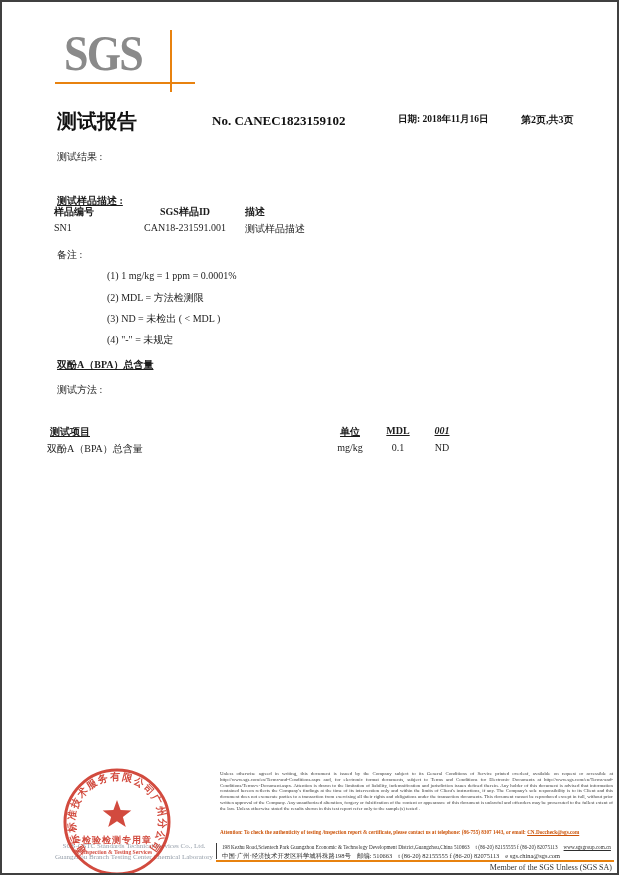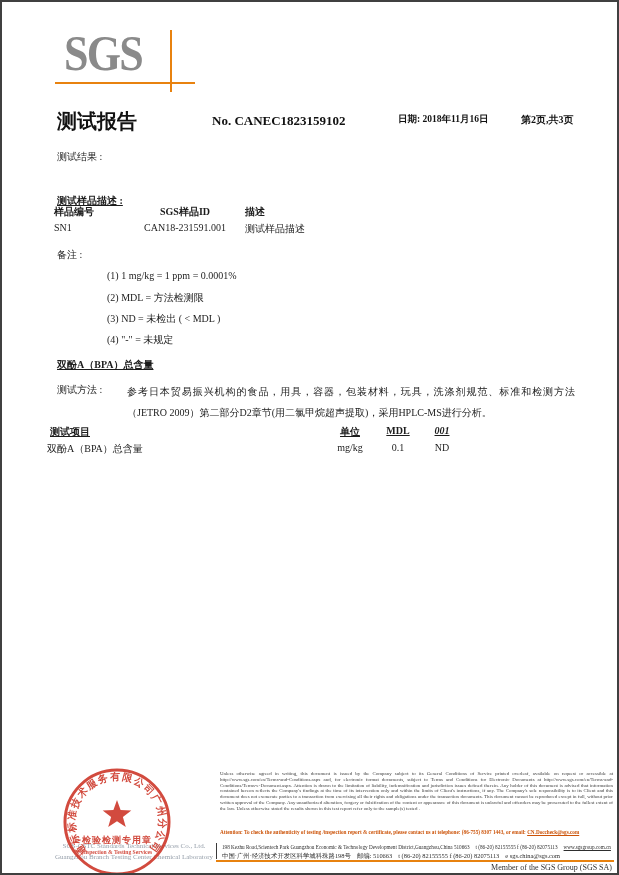--- a/index.html
+++ b/index.html
@@ -97,21 +97,20 @@
   <div class="abs body-text st-row col-desc">测试样品描述</div>
 
   <div class="abs body-text lbl-notes">备注 :</div>
   <div class="abs body-text note note-0">(1) 1 mg/kg = 1 ppm = 0.0001%</div>
   <div class="abs body-text note note-1">(2) MDL = 方法检测限</div>
   <div class="abs body-text note note-2">(3) ND = 未检出 ( &lt; MDL )</div>
   <div class="abs body-text note note-3">(4) "-" = 未规定</div>
 
   <div class="abs body-text h-bpa">双酚A（BPA）总含量</div>
   <div class="abs body-text lbl-method">测试方法 :</div>
-  <div class="abs body-text method-text">参考日本贸易振兴机构的食品，用具，容器，包装材料，玩具，洗涤剂规范、标准和检测方法（JETRO 2009）第二部分D2章节(用二氯甲烷超声提取)，采用HPLC-MS进行分析。</div>
 
   <div class="abs body-text rt-head rt-item-h">测试项目</div>
   <div class="abs body-text rt-head rt-unit">单位</div>
   <div class="abs body-text rt-head rt-mdl">MDL</div>
   <div class="abs body-text rt-head rt-sample italic">001</div>
   <div class="abs body-text rt-row rt-item">双酚A（BPA）总含量</div>
   <div class="abs body-text rt-row rt-unit">mg/kg</div>
   <div class="abs body-text rt-row rt-mdl">0.1</div>
   <div class="abs body-text rt-row rt-sample">ND</div>
 
@@ -136,15 +135,15 @@
 
   <div class="abs addr-div"></div>
   <div class="abs addr-row addr-row-1">
     <span>198 Kezhu Road,Scientech Park Guangzhou Economic &amp; Technology Development District,Guangzhou,China  510663</span><span>t (86-20) 82155555   f (86-20) 82075113</span><span class="linkish">www.sgsgroup.com.cn</span>
   </div>
   <div class="abs addr-row addr-row-2">
     <span>中国·广州·经济技术开发区科学城科珠路198号</span><span>邮编: 510663</span><span>t (86-20) 82155555   f (86-20) 82075113</span><span>e  sgs.china@sgs.com</span>
   </div>
 
   <div class="abs foot-line"></div>
-  <div class="abs member">Member of the SGS Group (SGS SA)</div>
+  <div class="abs member">Member of the SGS Unless (SGS SA)</div>
 
 </div>
 
 </body></html>

